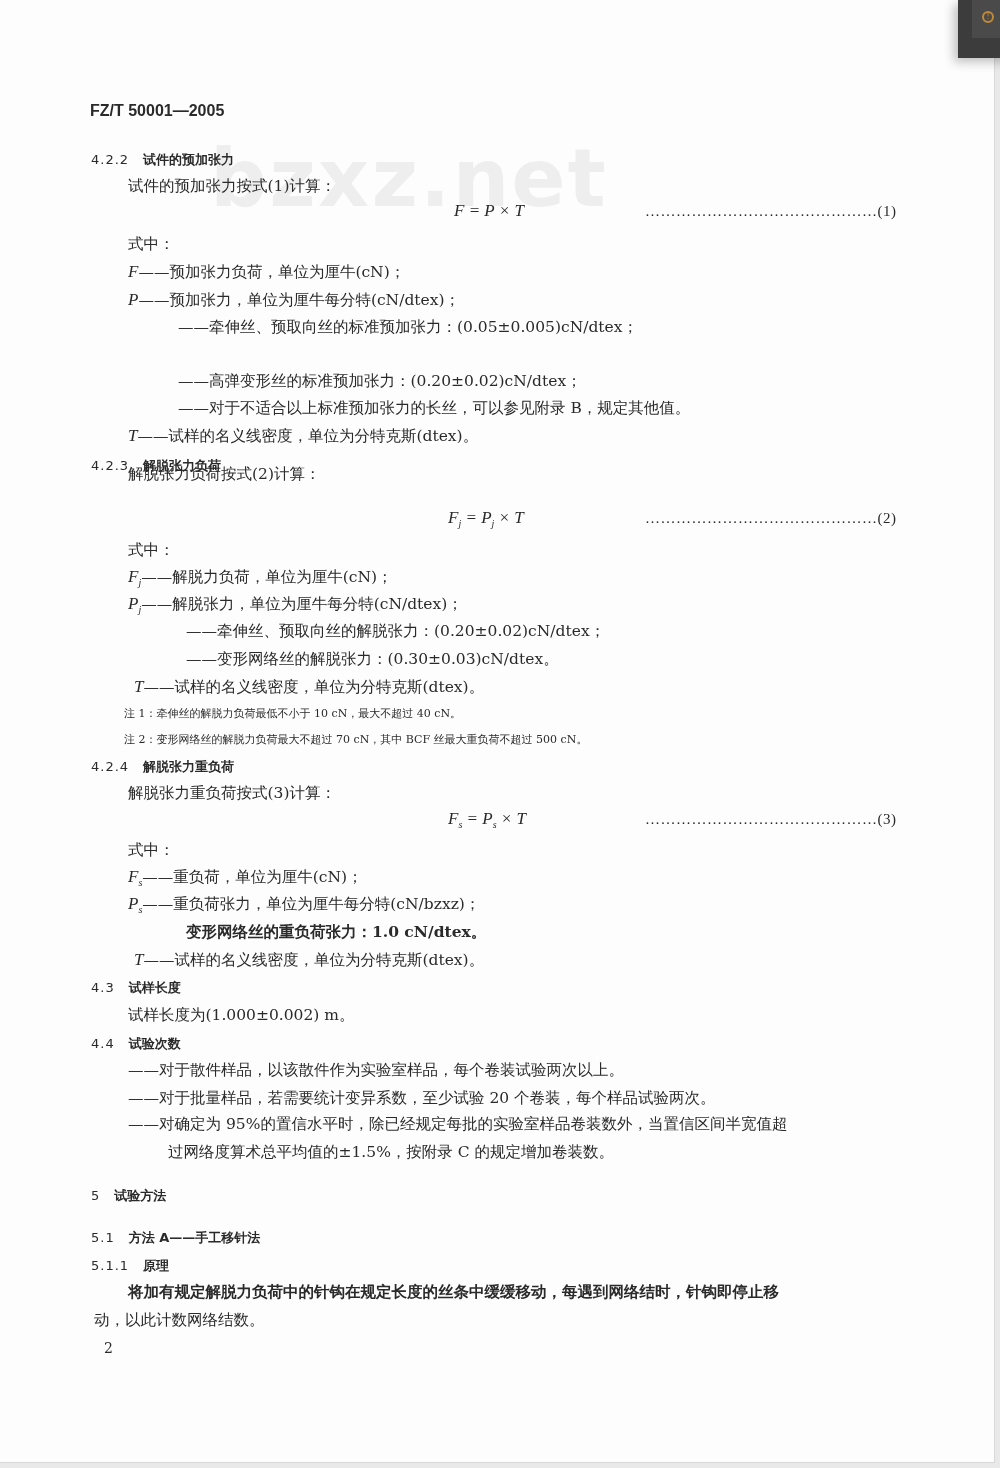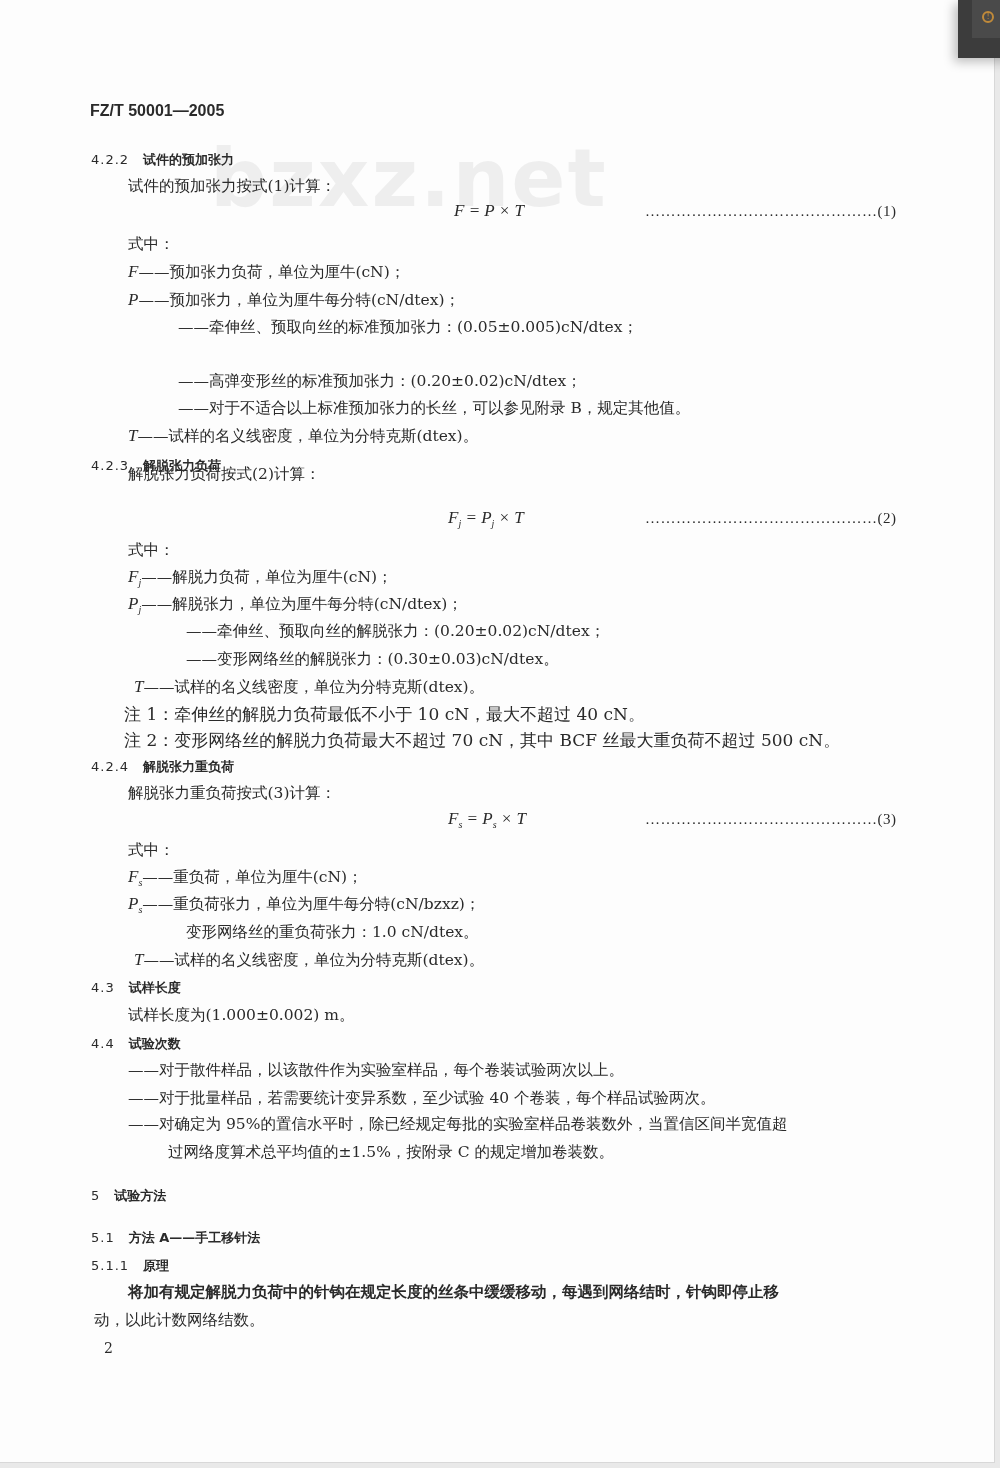--- a/index.html
+++ b/index.html
@@ -15,21 +15,21 @@
   }
   .line { position: absolute; white-space: nowrap; font-size: 15.5px; line-height: 20px; }
   .bold { font-weight: bold; }
   .head { font-family: "DejaVu Sans", "Liberation Sans", sans-serif; font-weight: bold; font-size: 13px; }
   .head .num { font-weight: normal; letter-spacing: 1px; margin-right: 14px; }
   .formula { font-family: "Liberation Serif", "DejaVu Serif", serif; font-style: italic; font-size: 17px; }
   .formula sub { font-size: 10px; }
   .leader { font-family: "Liberation Serif", serif; font-size: 15px; letter-spacing: 0.5px; }
   .sym { font-family: "Liberation Serif", serif; font-style: italic; font-size: 17px; }
   .sym sub { font-size: 10px; }
-  .note { font-size: 17px; text-align: center; }
+  .note { font-size: 11px; text-align: center; }
   .watermark {
     position: absolute; left: 210px; top: 132px; font-family: "DejaVu Sans", sans-serif;
     font-weight: bold; font-size: 80px; color: rgba(0,0,0,0.06); letter-spacing: 2px;
   }
   .overlay-widget {
     position: absolute; left: 958px; top: 0; width: 60px; height: 58px;
     background: #3c3c3c; box-shadow: -4px 4px 10px rgba(0,0,0,0.25);
   }
   .overlay-widget .inner {
     position: absolute; left: 14px; top: 0; width: 46px; height: 38px; background: #4a4a4a;
@@ -74,29 +74,29 @@
   <div class="line note" style="left:124px; top:704px;">注 1：牵伸丝的解脱力负荷最低不小于 10 cN，最大不超过 40 cN。</div>
   <div class="line note" style="left:124px; top:730px;">注 2：变形网络丝的解脱力负荷最大不超过 70 cN，其中 BCF 丝最大重负荷不超过 500 cN。</div>
 
   <div class="line head" style="left:91px; top:757px;"><span class="num">4.2.4</span><span>解脱张力重负荷</span></div>
   <div class="line" style="left:128px; top:783px;">解脱张力重负荷按式(3)计算：</div>
   <div class="line formula" style="left:448px; top:809px;"><span>F</span><sub>s</sub> <span>= P</span><sub>s</sub> <span>× T</span></div>
   <div class="line leader" style="left:645px; top:809px;">………………………………………(3)</div>
   <div class="line" style="left:128px; top:840px;">式中：</div>
   <div class="line" style="left:128px; top:867px;"><span class="sym">F</span><span class="sym"><sub>s</sub></span><span>——重负荷，单位为厘牛(cN)；</span></div>
   <div class="line" style="left:128px; top:894px;"><span class="sym">P</span><span class="sym"><sub>s</sub></span><span>——重负荷张力，单位为厘牛每分特(cN/bzxz)；</span></div>
-  <div class="line" style="left:186px; top:922px;">变形网络丝的重负荷张力：1.0 cN/dtex。</div>
+  <div class="line" style="left:186px; top:922px;font-weight:bold;">变形网络丝的重负荷张力：1.0 cN/dtex。</div>
   <div class="line" style="left:134px; top:950px;"><span class="sym">T</span><span>——试样的名义线密度，单位为分特克斯(dtex)。</span></div>
 
   <div class="line head" style="left:91px; top:978px;"><span class="num">4.3</span><span>试样长度</span></div>
   <div class="line" style="left:128px; top:1005px;">试样长度为(1.000±0.002) m。</div>
 
   <div class="line head" style="left:91px; top:1034px;"><span class="num">4.4</span><span>试验次数</span></div>
   <div class="line" style="left:128px; top:1060px;">——对于散件样品，以该散件作为实验室样品，每个卷装试验两次以上。</div>
-  <div class="line" style="left:128px; top:1088px;">——对于批量样品，若需要统计变异系数，至少试验 40 个卷装，每个样品试验两次。</div>
+  <div class="line" style="left:128px; top:1088px;">——对于批量样品，若需要统计变异系数，至少试验 20 个卷装，每个样品试验两次。</div>
   <div class="line" style="left:128px; top:1114px;">——对确定为 95%的置信水平时，除已经规定每批的实验室样品卷装数外，当置信区间半宽值超</div>
   <div class="line" style="left:168px; top:1142px;">过网络度算术总平均值的±1.5%，按附录 C 的规定增加卷装数。</div>
 
   <div class="line head" style="left:91px; top:1186px;"><span class="num">5</span><span>试验方法</span></div>
   <div class="line head" style="left:91px; top:1228px;"><span class="num">5.1</span><span>方法 A——手工移针法</span></div>
   <div class="line head" style="left:91px; top:1256px;"><span class="num">5.1.1</span><span>原理</span></div>
   <div class="line" style="left:128px; top:1282px;font-weight:bold;">将加有规定解脱力负荷中的针钩在规定长度的丝条中缓缓移动，每遇到网络结时，针钩即停止移</div>
   <div class="line" style="left:94px; top:1310px;">动，以此计数网络结数。</div>
 
   <div class="line" style="left:104px; top:1338px; font-size:14px;">2</div>

